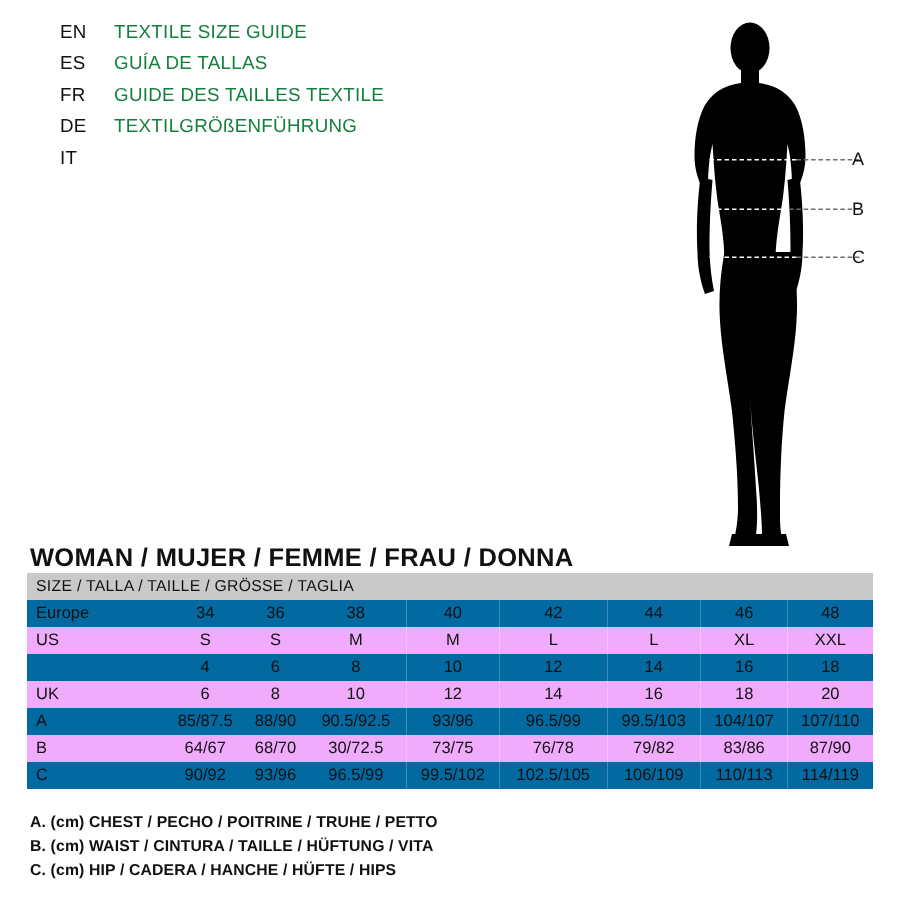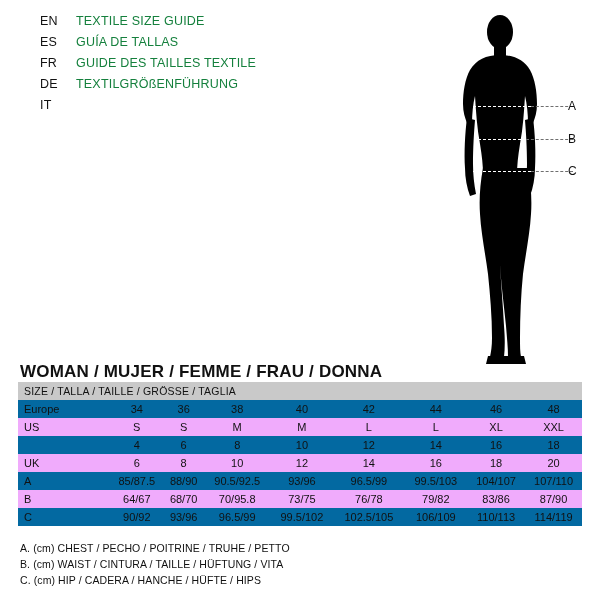--- a/index.html
+++ b/index.html
@@ -127,21 +127,21 @@
 
   
   .footnotes {
     position: absolute;
     left: 20px;
     top: 540px;
     width: 560px;
   }
   .footnote {
     font-size: 10.5px;
-    font-weight: normal;
+    font-weight: bold;
     letter-spacing: 0.1px;
     color: #111;
     height: 16px;
     line-height: 16px;
   }
 </style>
 </head>
 <body>
 
 <div class="page">
@@ -305,21 +305,21 @@
         <td>96.5/99</td>
         <td>99.5/103</td>
         <td>104/107</td>
         <td>107/110</td>
       </tr>
 
       <tr class="plain">
         <td class="rowhead">B</td>
         <td>64/67</td>
         <td>68/70</td>
-        <td>70/95.8</td>
+        <td>30/72.5</td>
         <td>73/75</td>
         <td>76/78</td>
         <td>79/82</td>
         <td>83/86</td>
         <td>87/90</td>
       </tr>
 
       <tr class="shaded">
         <td class="rowhead">C</td>
         <td>90/92</td>

